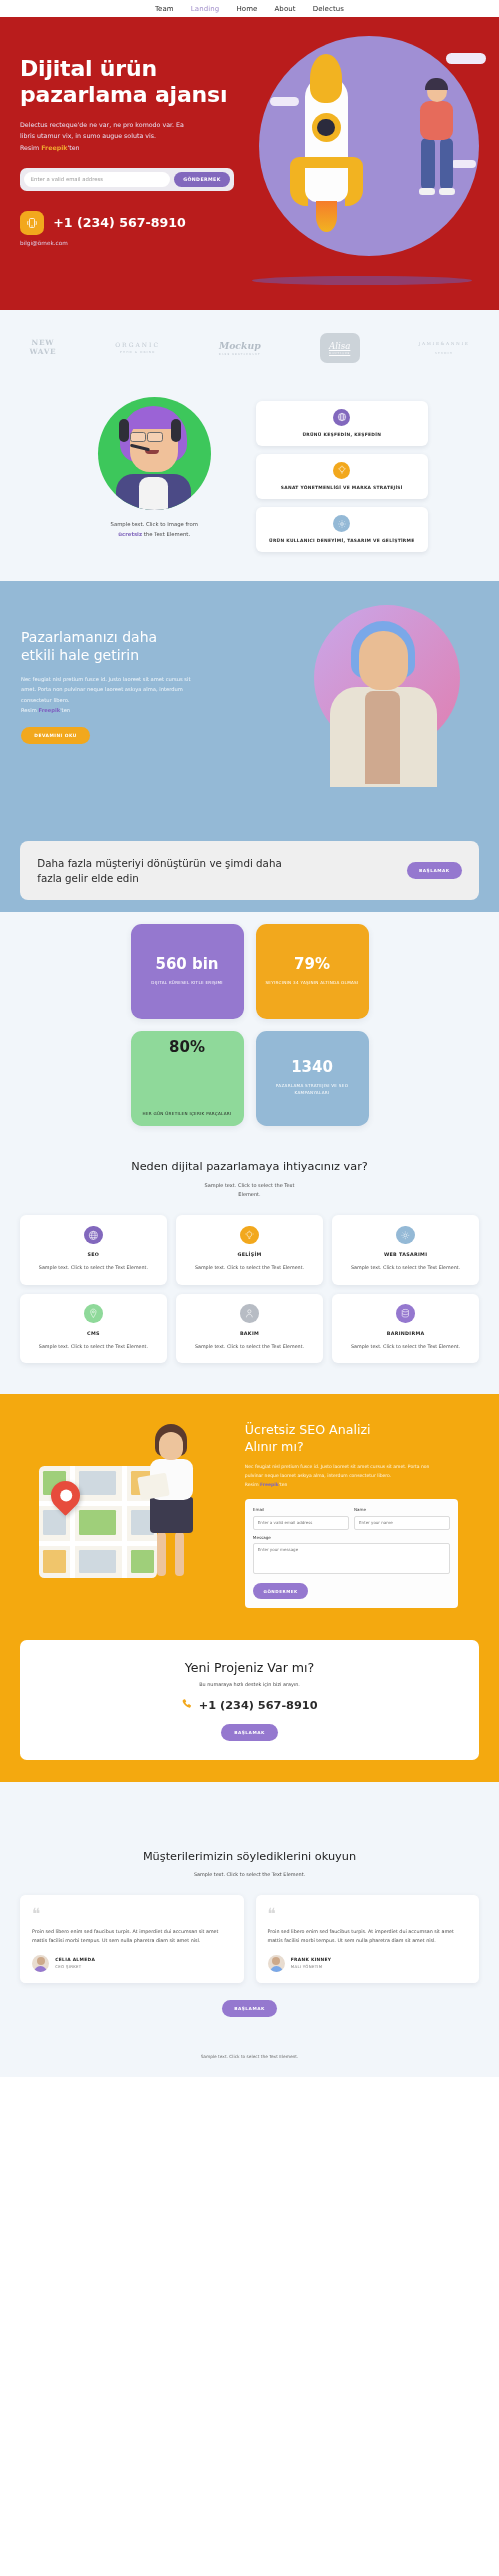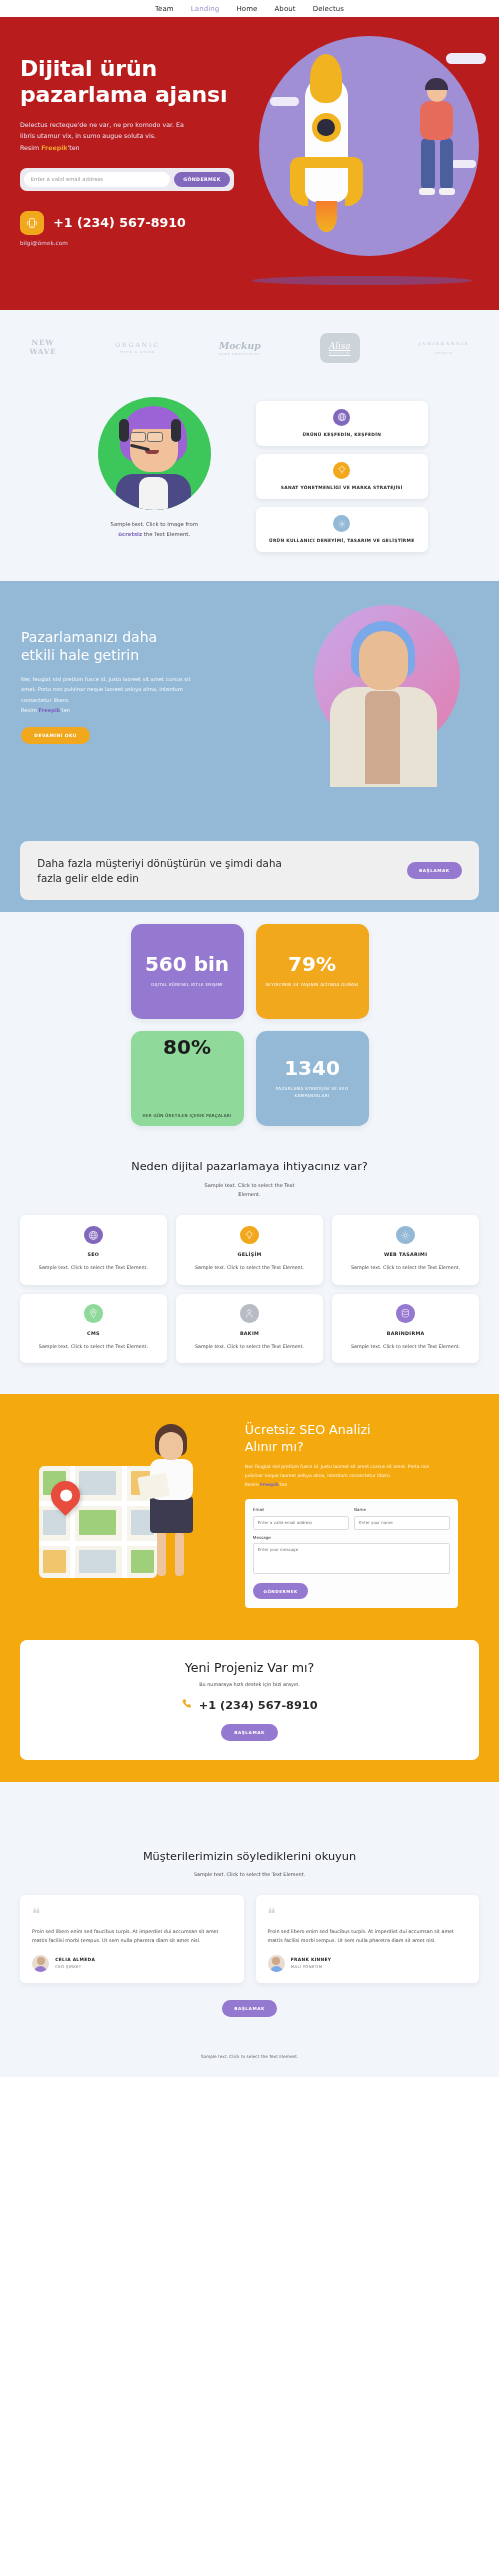--- a/index.html
+++ b/index.html
@@ -353,21 +353,21 @@
     border-radius: 10.7px;
     height: 95px;
     display: flex;
     flex-direction: column;
     align-items: center;
     justify-content: center;
     padding: 0 9.3px;
     text-align: center;
     box-shadow: 0 2px 6px rgba(60,70,90,.09);
   }
-  .stat-num { font-size: 20px; font-weight: 700; line-height: 1; }
+  .stat-num { font-size: 15px; font-weight: 700; line-height: 1; }
   .stat-lbl { margin-top: 8px; font-size: 4.1px; letter-spacing: 0.3px; line-height: 1.65; }
   .sc-purple { background: #9578cf; color: #fff; }
   .sc-orange { background: #f2a81d; color: #fff; }
   .sc-green  { background: #8fd99a; color: #1d1d1d; gap: 48px; }
   .sc-blue   { background: #94b9d6; color: #fff; }
 
   
   .why-sec { background: #f2f6fa; padding: 6.7px 0 31px; }
   .why-sec h2 {
     text-align: center;

